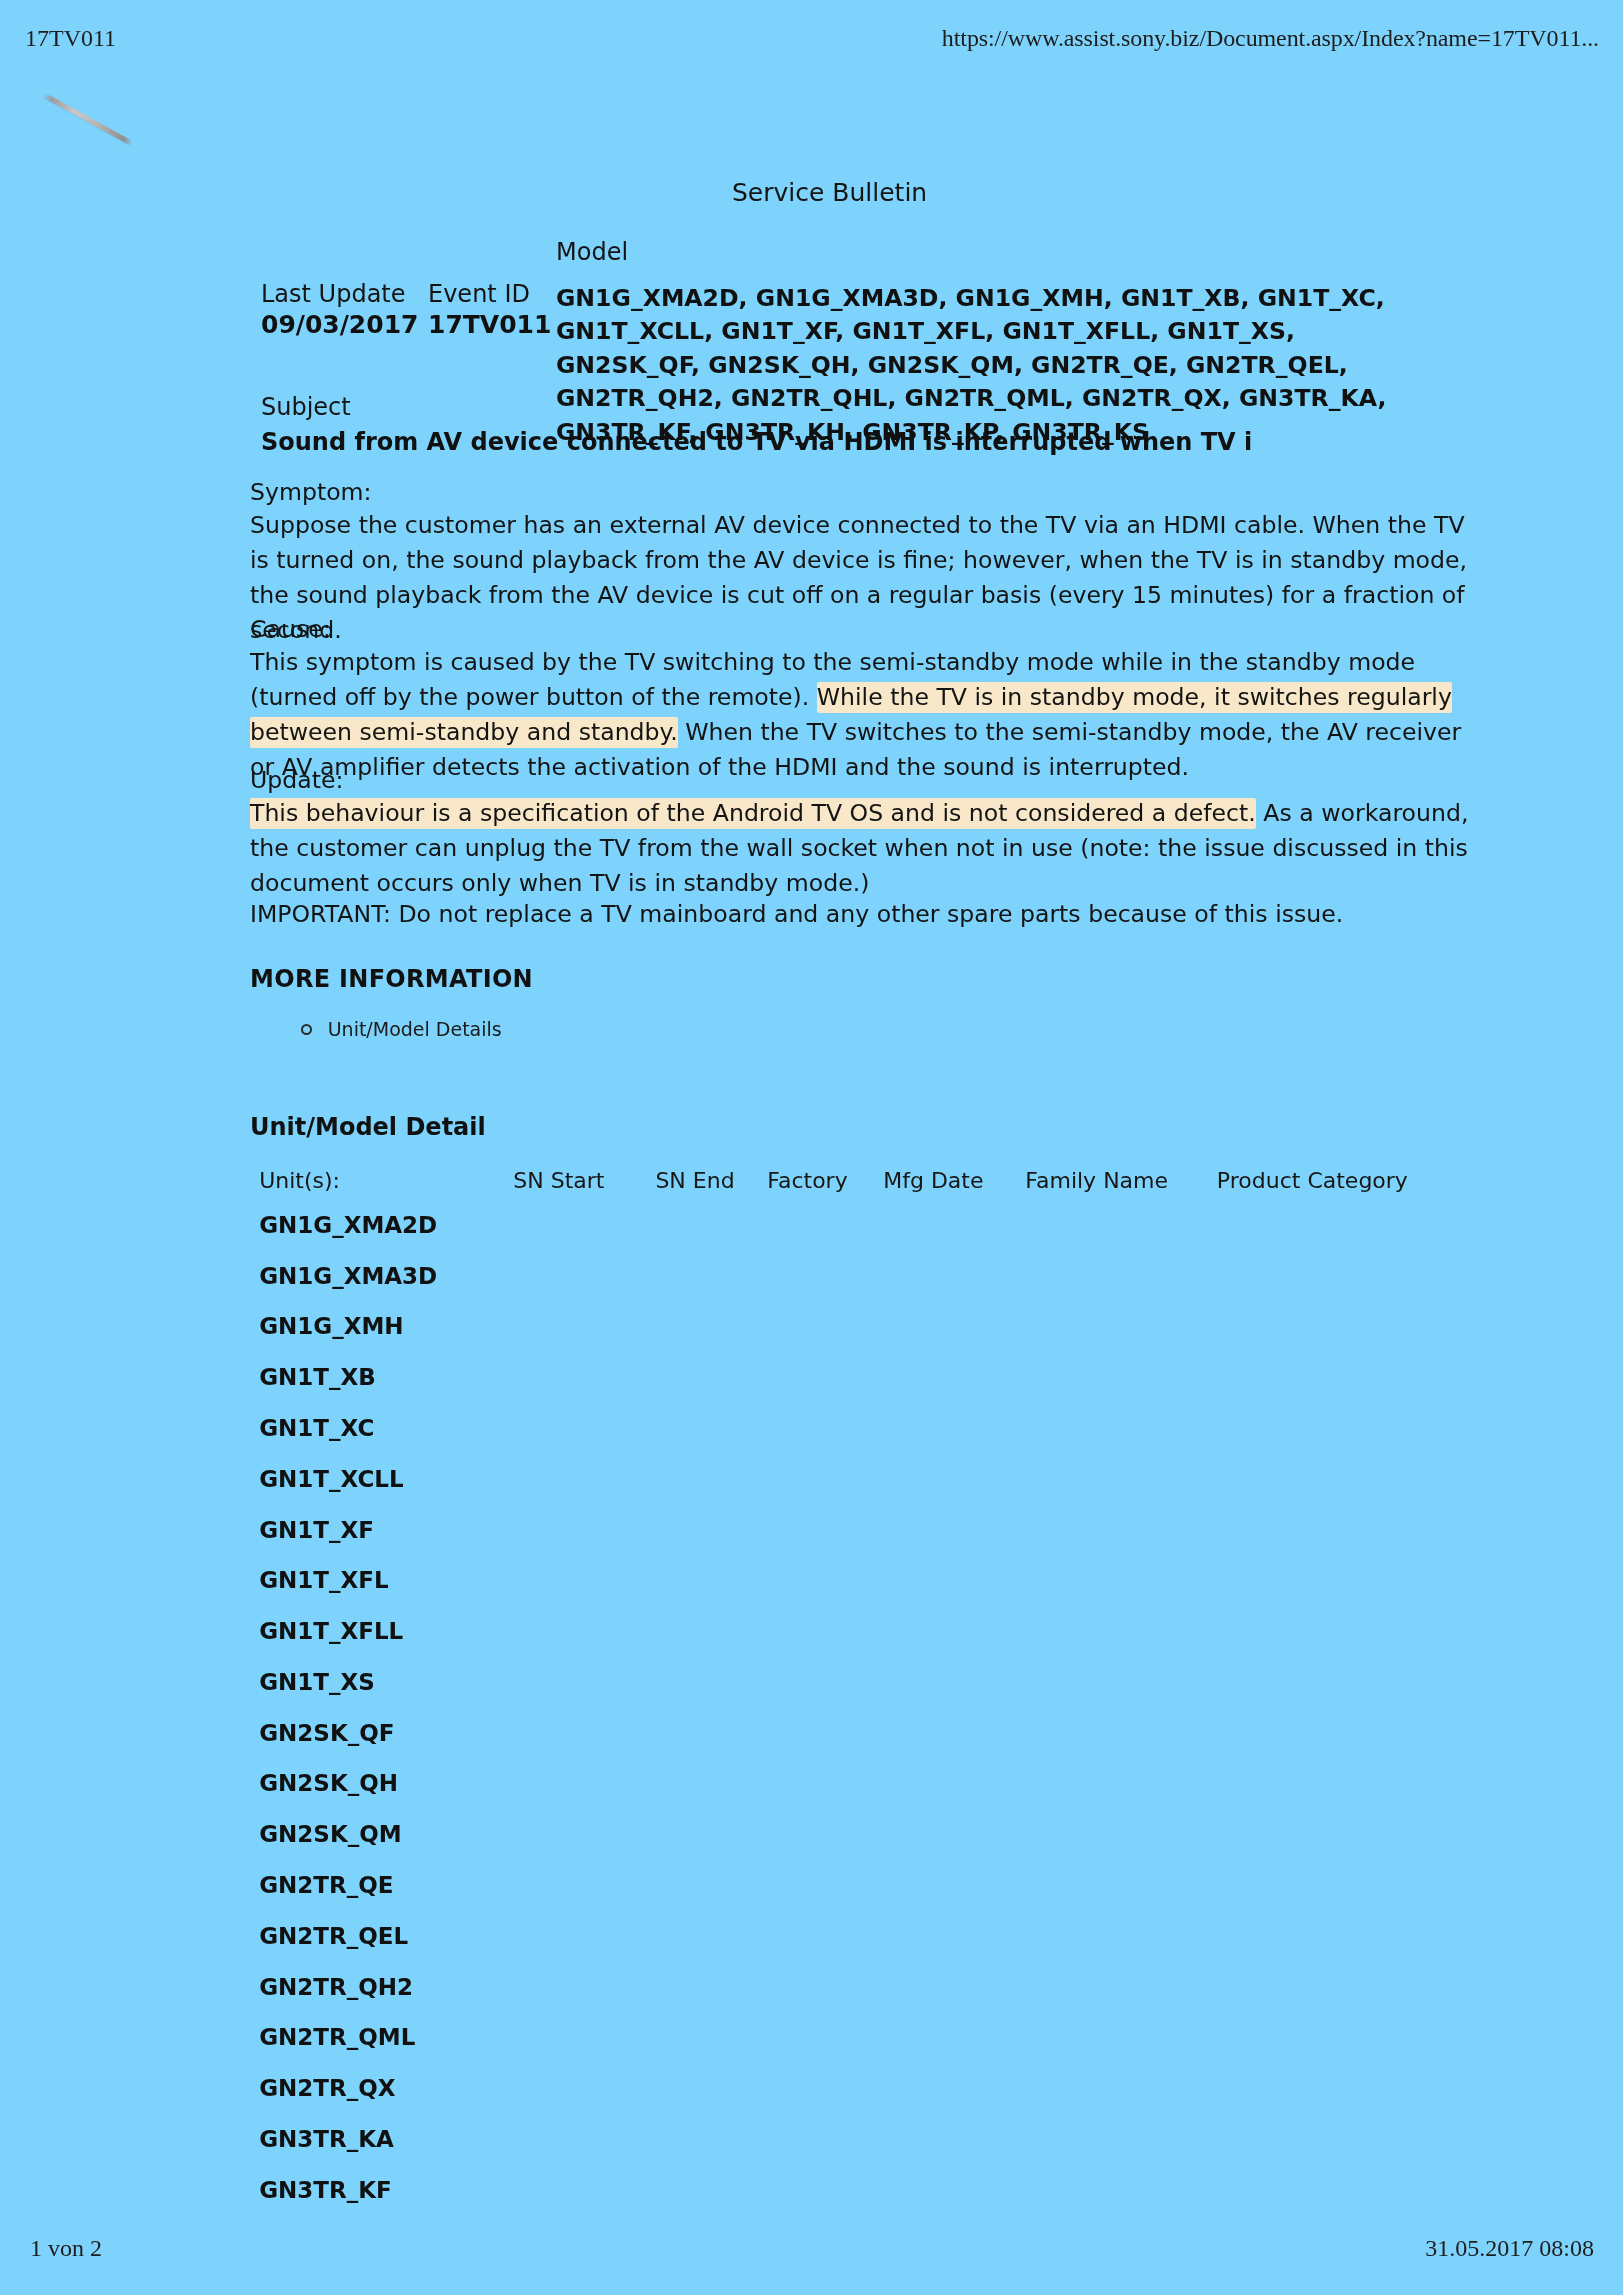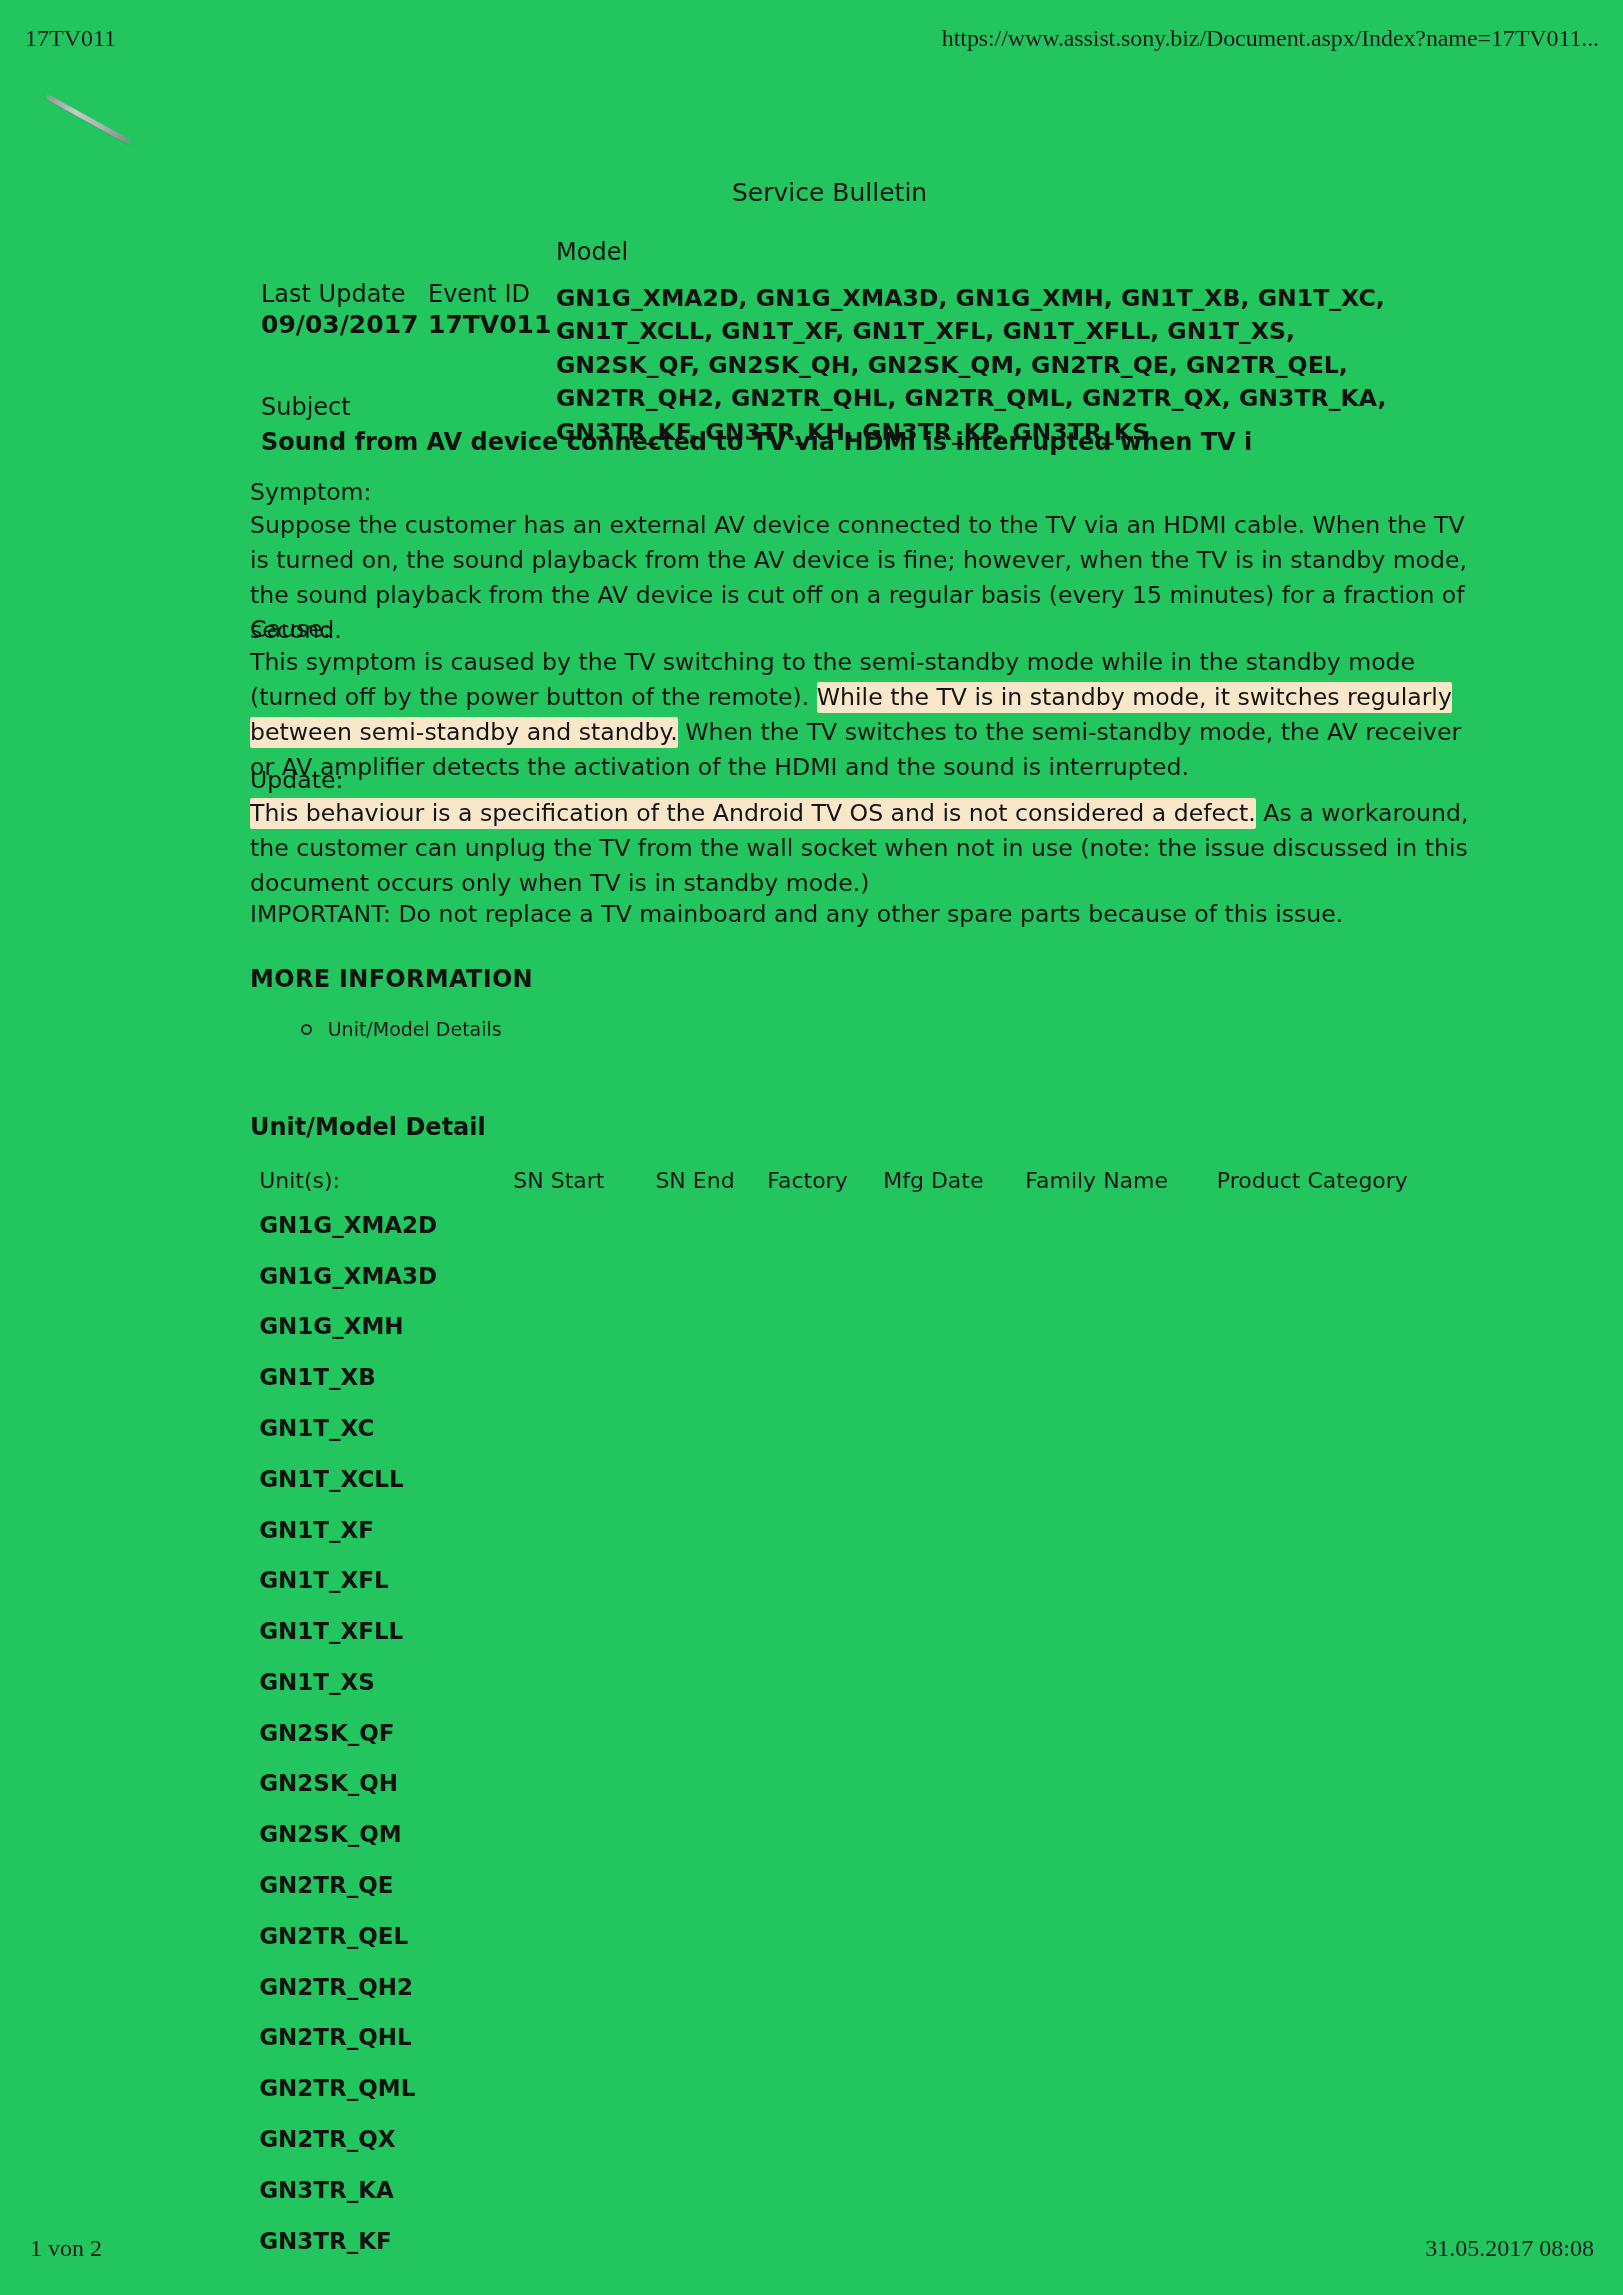--- a/index.html
+++ b/index.html
@@ -9,21 +9,21 @@
   }
   body {
     font-family: "DejaVu Sans", sans-serif;
     color: #1a1a1a;
   }
 
   .page {
     position: relative;
     width: 1624px;
     height: 2295px;
-    background: #22c55e;
+    background: #7dd3fc;
     overflow: hidden;
   }
 
   
   .print-header,
   .print-footer {
     position: absolute;
     left: 0;
     width: 1624px;
     font-family: "Liberation Serif", "DejaVu Serif", serif;
@@ -452,29 +452,20 @@
           <tr>
             <td class="c-unit">GN2TR_QH2</td>
             <td class="c-snstart"></td>
             <td class="c-snend"></td>
             <td class="c-factory"></td>
             <td class="c-mfg"></td>
             <td class="c-family"></td>
             <td class="c-prodcat"></td>
           </tr>
           <tr>
-            <td class="c-unit">GN2TR_QHL</td>
-            <td class="c-snstart"></td>
-            <td class="c-snend"></td>
-            <td class="c-factory"></td>
-            <td class="c-mfg"></td>
-            <td class="c-family"></td>
-            <td class="c-prodcat"></td>
-          </tr>
-          <tr>
             <td class="c-unit">GN2TR_QML</td>
             <td class="c-snstart"></td>
             <td class="c-snend"></td>
             <td class="c-factory"></td>
             <td class="c-mfg"></td>
             <td class="c-family"></td>
             <td class="c-prodcat"></td>
           </tr>
           <tr>
             <td class="c-unit">GN2TR_QX</td>

